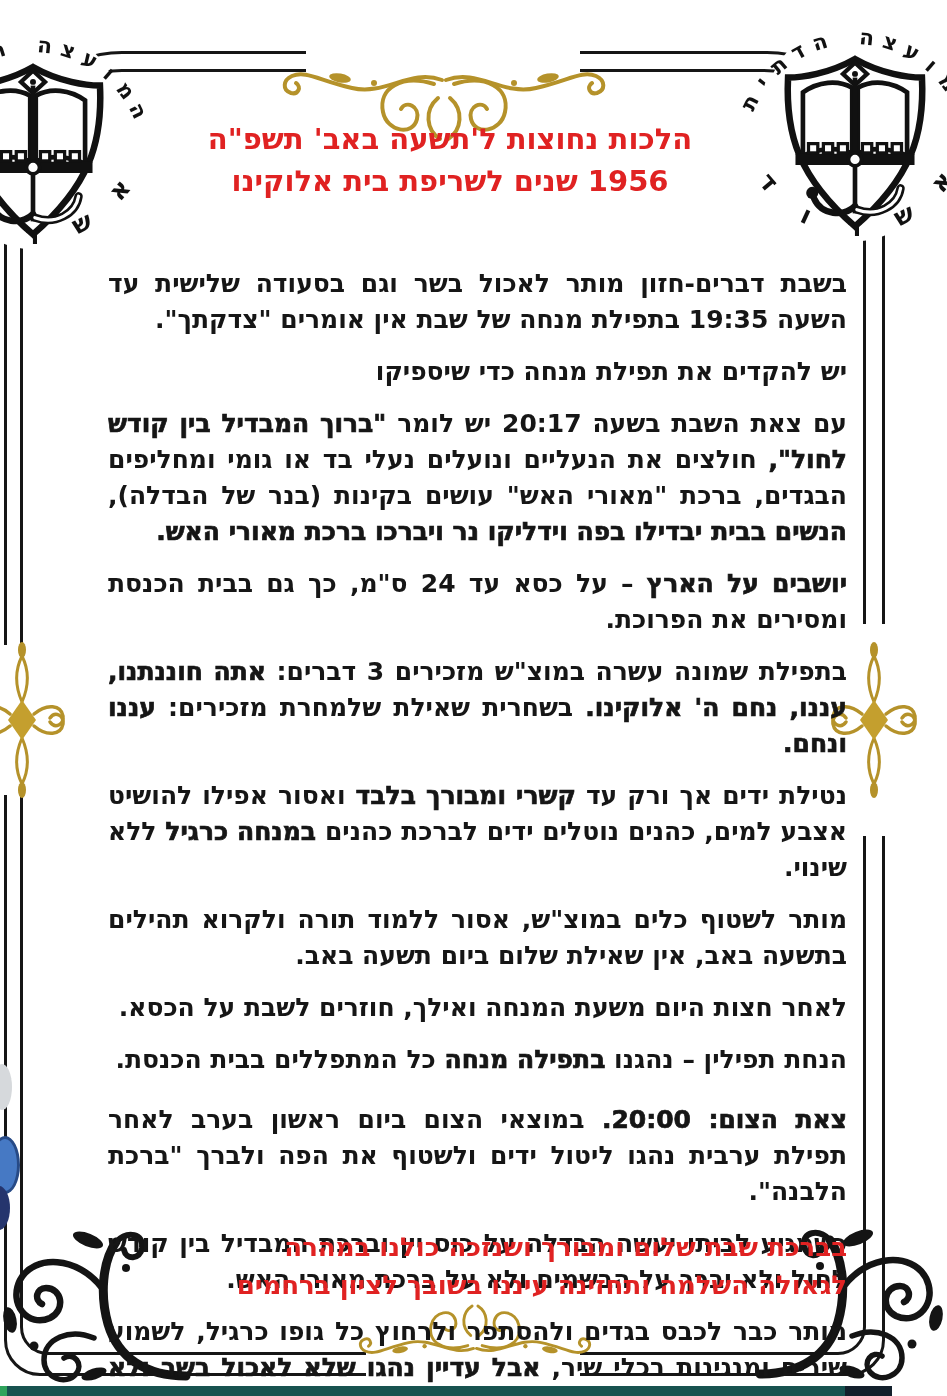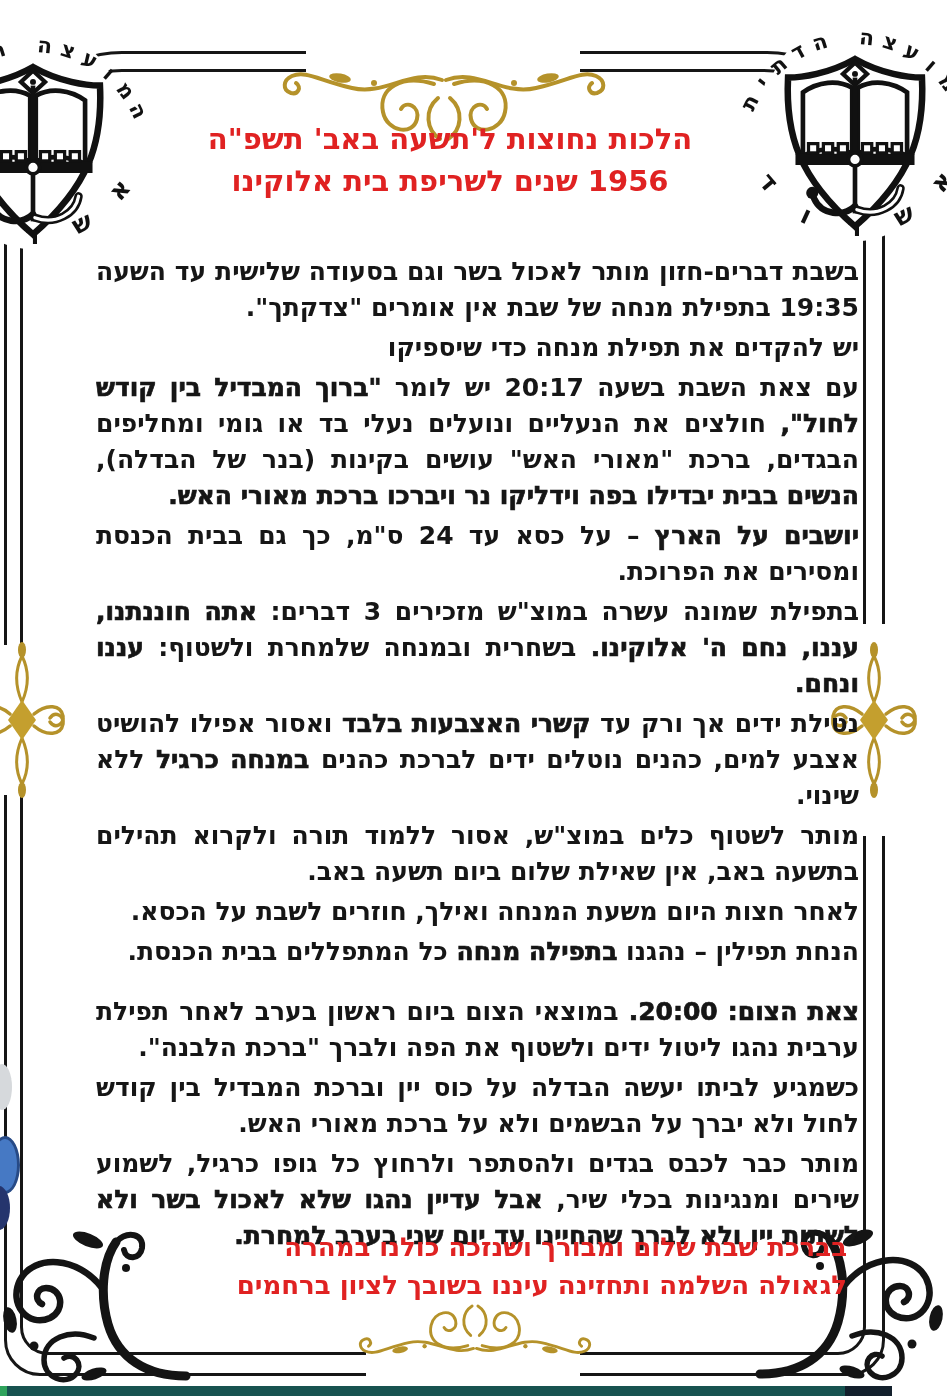--- a/index.html
+++ b/index.html
@@ -21,21 +21,21 @@
   .logo svg{width:100%;height:100%;overflow:visible;}
   .logo-left{left:-60px;top:26px;}
   .logo-right{left:762px;top:18px;}
   .arc-top text,.arc-bottom text{fill:#111;font-weight:bold;text-anchor:middle;
         font-family:"DejaVu Sans",sans-serif;}
   
   .title{position:absolute;left:170px;width:560px;top:118px;z-index:4;text-align:center;
         direction:rtl;font-weight:bold;font-size:29px;line-height:42px;}
   .body-text{position:absolute;left:92px;right:84px;top:250px;z-index:4;direction:rtl;
         color:#161616;font-size:25px;line-height:36px;font-weight:700;text-align:justify;}
-  .para{margin:4px;}
+  .para{margin:16px;}
   .para.center{text-align:right;}
   .para.gap{margin-top:24px;}
   .xb{-webkit-text-stroke:0.7px currentColor;}
   .footer{position:absolute;left:100px;right:100px;top:1228px;z-index:4;text-align:center;
         direction:rtl;font-weight:bold;font-size:26px;line-height:38px;}
   
   .bottom-bar{position:absolute;left:0;top:1386px;width:892px;height:10px;z-index:5;
         background:linear-gradient(90deg,#2fa35c 0px,#2fa35c 7px,#175350 7px,#175350 845px,#13202c 845px,#13202c 100%);}
   .blob{position:absolute;z-index:5;border-radius:50%;}
   .blob-gray{left:-8px;top:1064px;width:20px;height:46px;background:#d6d9dc;}
@@ -197,22 +197,22 @@
   <div class="title" style="color: rgb(224, 34, 34);">
     <div>הלכות נחוצות ל'תשעה באב' תשפ"ה</div>
     <div>1956 שנים לשריפת  בית אלוקינו</div>
   </div>
 
   <div class="body-text">
       <p class="para"><span>בשבת דברים-חזון מותר לאכול בשר וגם בסעודה שלישית עד השעה 19:35  בתפילת מנחה של שבת אין אומרים "צדקתך".</span></p>
       <p class="para center"><span>יש להקדים את תפילת מנחה כדי שיספיקו</span></p>
       <p class="para"><span>עם צאת השבת בשעה 20:17 יש לומר </span><span class="xb">"ברוך המבדיל בין קודש לחול",</span><span> חולצים את הנעליים ונועלים נעלי בד או גומי ומחליפים הבגדים, ברכת "מאורי האש" עושים בקינות (בנר של הבדלה), </span><span class="xb">הנשים בבית יבדילו בפה וידליקו נר ויברכו ברכת מאורי האש.</span></p>
       <p class="para"><span class="xb">יושבים על הארץ</span><span> – על כסא עד 24 ס"מ, כך גם בבית הכנסת ומסירים את הפרוכת.</span></p>
-      <p class="para"><span>בתפילת שמונה עשרה במוצ"ש מזכירים 3 דברים: </span><span class="xb">אתה חוננתנו, עננו, נחם ה' אלוקינו.</span><span> בשחרית ובמנחה שלמחרת ולשטוף: </span><span class="xb">עננו ונחם.</span></p>
-      <p class="para"><span>נטילת ידים אך ורק עד </span><span class="xb">קשרי האצבעות בלבד</span><span> ואסור אפילו להושיט אצבע למים, כהנים נוטלים ידים לברכת כהנים </span><span class="xb">במנחה כרגיל</span><span> ללא שינוי.</span></p>
+      <p class="para"><span>בתפילת שמונה עשרה במוצ"ש מזכירים 3 דברים: </span><span class="xb">אתה חוננתנו, עננו, נחם ה' אלוקינו.</span><span> בשחרית שאילת שלמחרת מזכירים: </span><span class="xb">עננו ונחם.</span></p>
+      <p class="para"><span>נטילת ידים אך ורק עד </span><span class="xb">קשרי ומבורך בלבד</span><span> ואסור אפילו להושיט אצבע למים, כהנים נוטלים ידים לברכת כהנים </span><span class="xb">במנחה כרגיל</span><span> ללא שינוי.</span></p>
       <p class="para"><span>מותר לשטוף כלים במוצ"ש, אסור ללמוד תורה ולקרוא תהילים בתשעה באב, אין שאילת שלום ביום תשעה באב.</span></p>
       <p class="para"><span>לאחר חצות היום משעת המנחה ואילך, חוזרים לשבת על הכסא.</span></p>
       <p class="para"><span>הנחת תפילין – נהגנו </span><span class="xb">בתפילה מנחה</span><span> כל המתפללים בבית הכנסת.</span></p>
       <p class="para gap"><span class="xb">צאת הצום: 20:00.</span><span> במוצאי הצום ביום ראשון בערב לאחר תפילת ערבית נהגו ליטול ידים ולשטוף את הפה ולברך "ברכת הלבנה".</span></p>
       <p class="para"><span>כשמגיע לביתו יעשה הבדלה על כוס יין וברכת המבדיל בין קודש לחול ולא יברך על הבשמים ולא על ברכת מאורי האש.</span></p>
       <p class="para"><span>מותר כבר לכבס בגדים ולהסתפר ולרחוץ כל גופו כרגיל, לשמוע שירים ומנגינות בכלי שיר, </span><span class="xb">אבל עדיין נהגו שלא לאכול בשר ולא לשתות יין ולא לברך שהחיינו עד יום שני בערב למחרת.</span></p>
     </div>
 
   <div class="footer" style="color: rgb(224, 34, 34); text-align: right;">
     <div>בברכת שבת שלום ומבורך ושנזכה כולנו במהרה</div>

